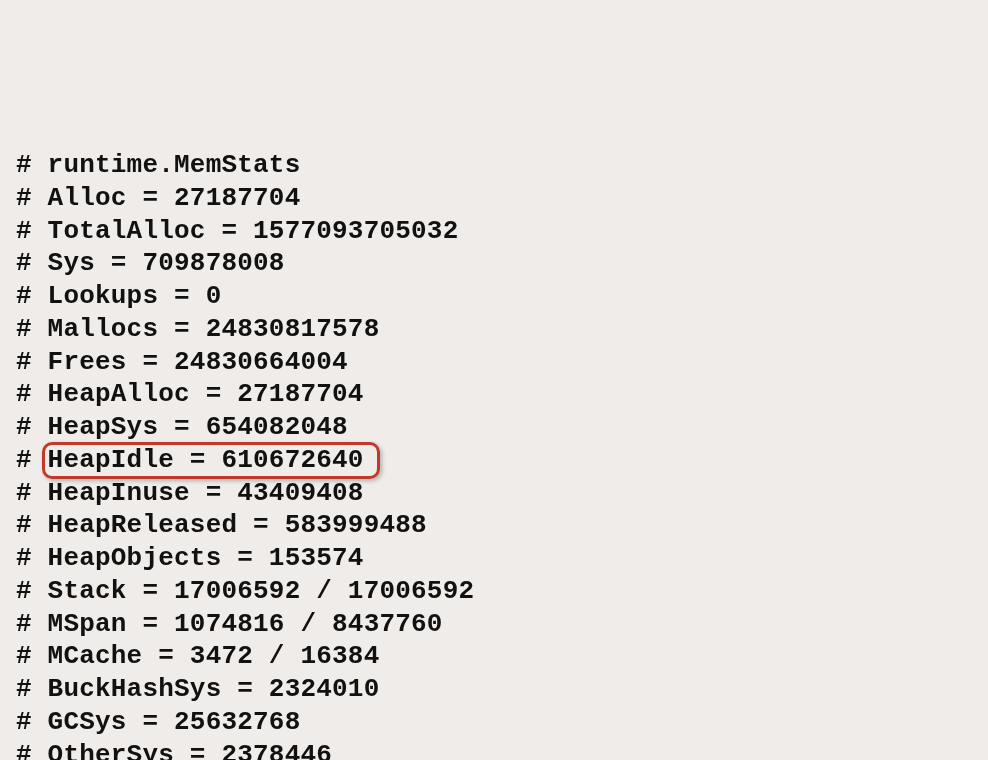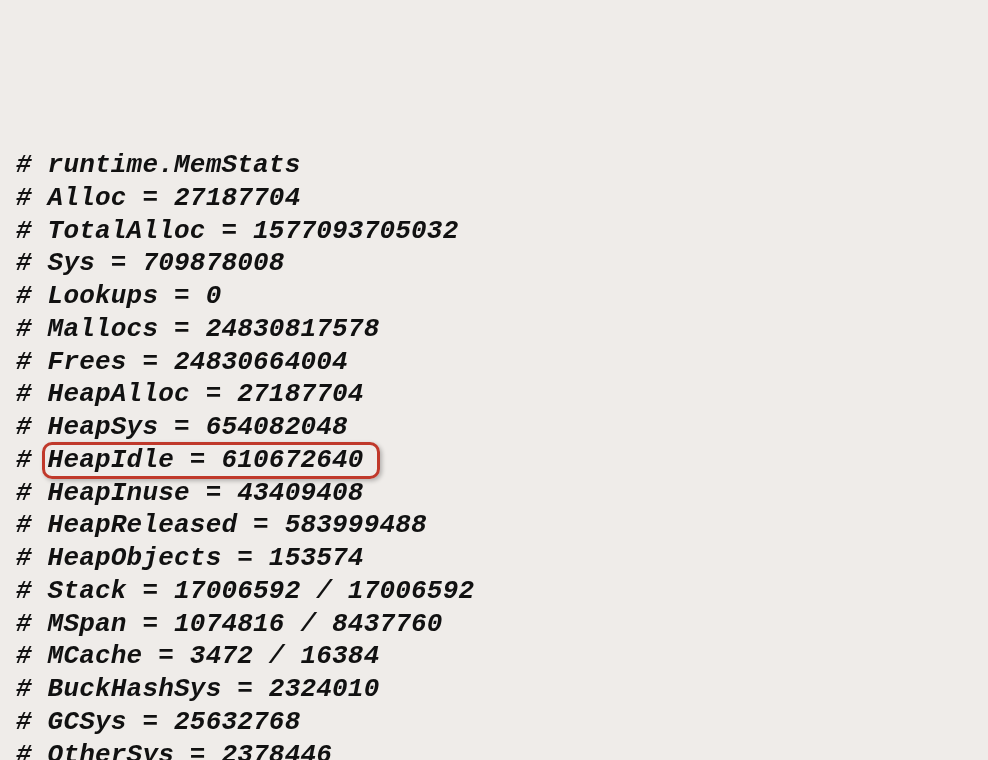--- a/index.html
+++ b/index.html
@@ -10,21 +10,21 @@
       font-family: "Courier New", Courier, monospace;
       font-size: 26px;
       font-weight: bold;
       color: #111;
       padding: 18px 0 0 16px;
       overflow: hidden;
       line-height: 1.26;
       letter-spacing: 0.2px;
       white-space: pre;
     }
-    .line { position: relative; display: block; font-style: italic; }
+    .line { position: relative; display: block; }
     .hash { display: inline; }
     .content { display: inline; }
     .highlight-wrap {
       position: relative;
       display: inline-block;
     }
     .highlight-box {
       position: absolute;
       left: -6px;
       top: -2px;

